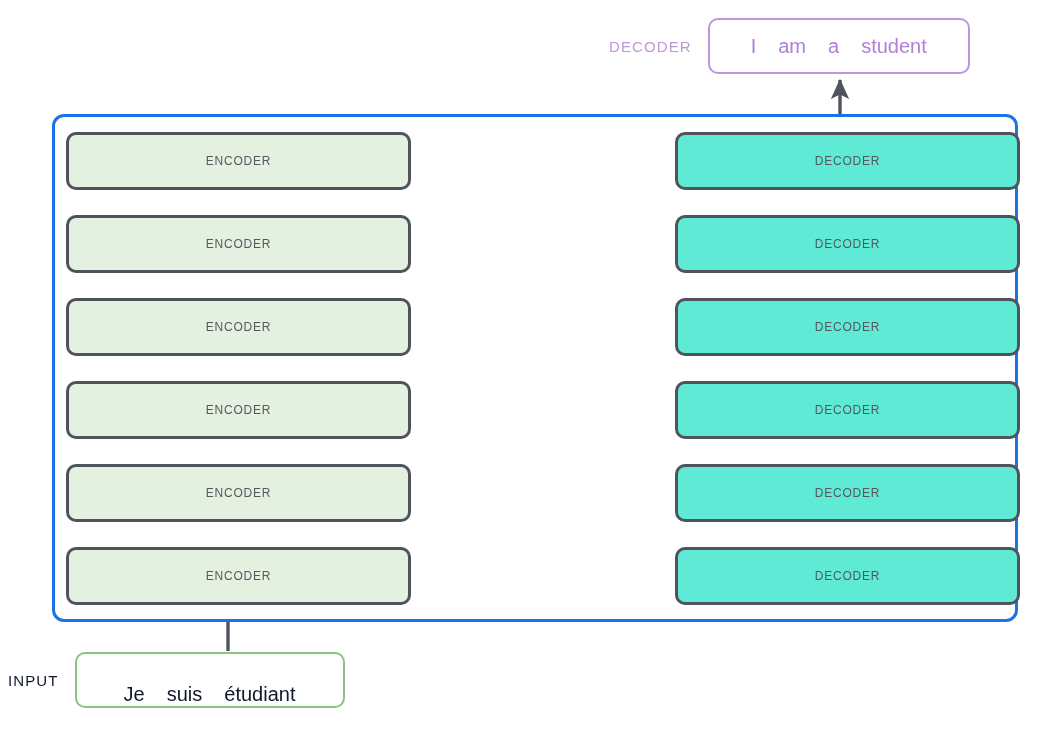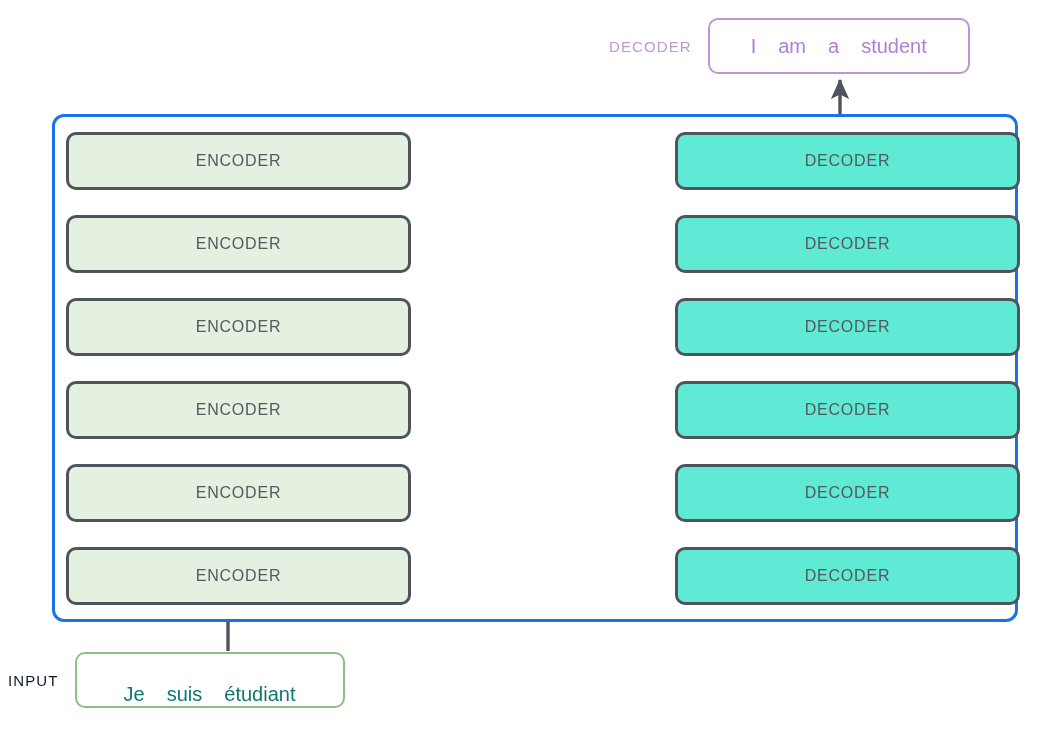--- a/index.html
+++ b/index.html
@@ -52,21 +52,21 @@
     position: absolute;
     left: 0;
     width: 345px;
     height: 58px;
     border: 3px solid #4f545c;
     border-radius: 10px;
     box-sizing: border-box;
     display: flex;
     align-items: center;
     justify-content: center;
-    font-size: 16px;
+    font-size: 12px;
     letter-spacing: 0.8px;
     color: #55595f;
   }
   .layer-box.encoder { background: #e5f1e0; }
   .layer-box.decoder { background: #5eead4; }
 
   
   .io-row {
     position: absolute;
     display: flex;
@@ -102,21 +102,21 @@
   #output-row .io-token { color: #b07fd6; }
 
   
   #input-row { left: 8px; top: 652px; }
   #input-row .io-label { color: #0f172a; margin-right: 16px; }
   #input-row .io-box {
     border: 2.5px solid #8bc183;
     width: 270px;
     justify-content: center;
   }
-  #input-row .io-token { color: #0f766e; margin-top: 28px; }
+  #input-row .io-token { color: #0f172a; margin-top: 28px; }
 </style>
 </head>
 <body>
 
 <div id="canvas">
 
   <svg id="wires" viewBox="0 0 1042 738" xmlns="http://www.w3.org/2000/svg">
     <defs>
       <marker id="ah" markerWidth="7" markerHeight="7" refX="5.6" refY="3" orient="auto" markerUnits="strokeWidth">
         <path d="M0,0.3 L6,3 L0,5.7 L1.3,3 Z" fill="#4f545c"></path>

